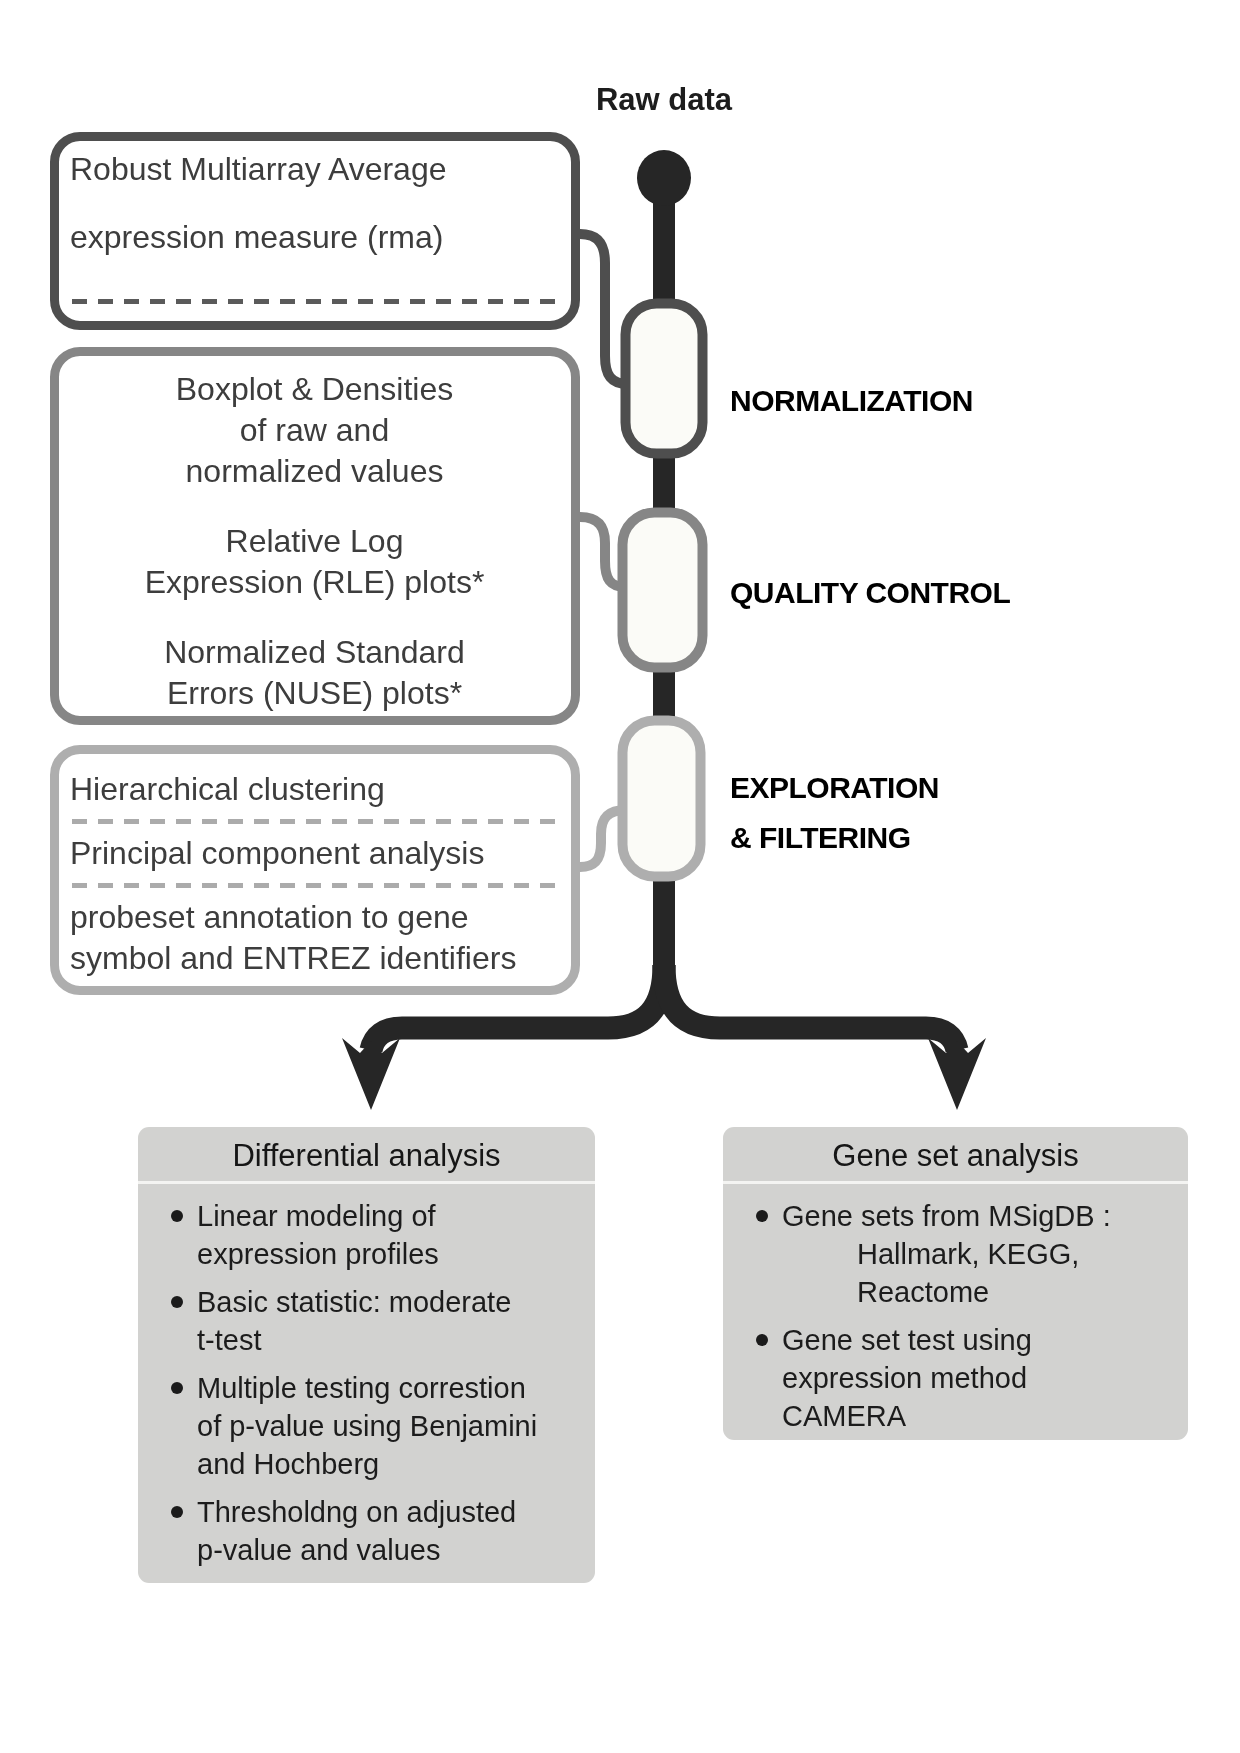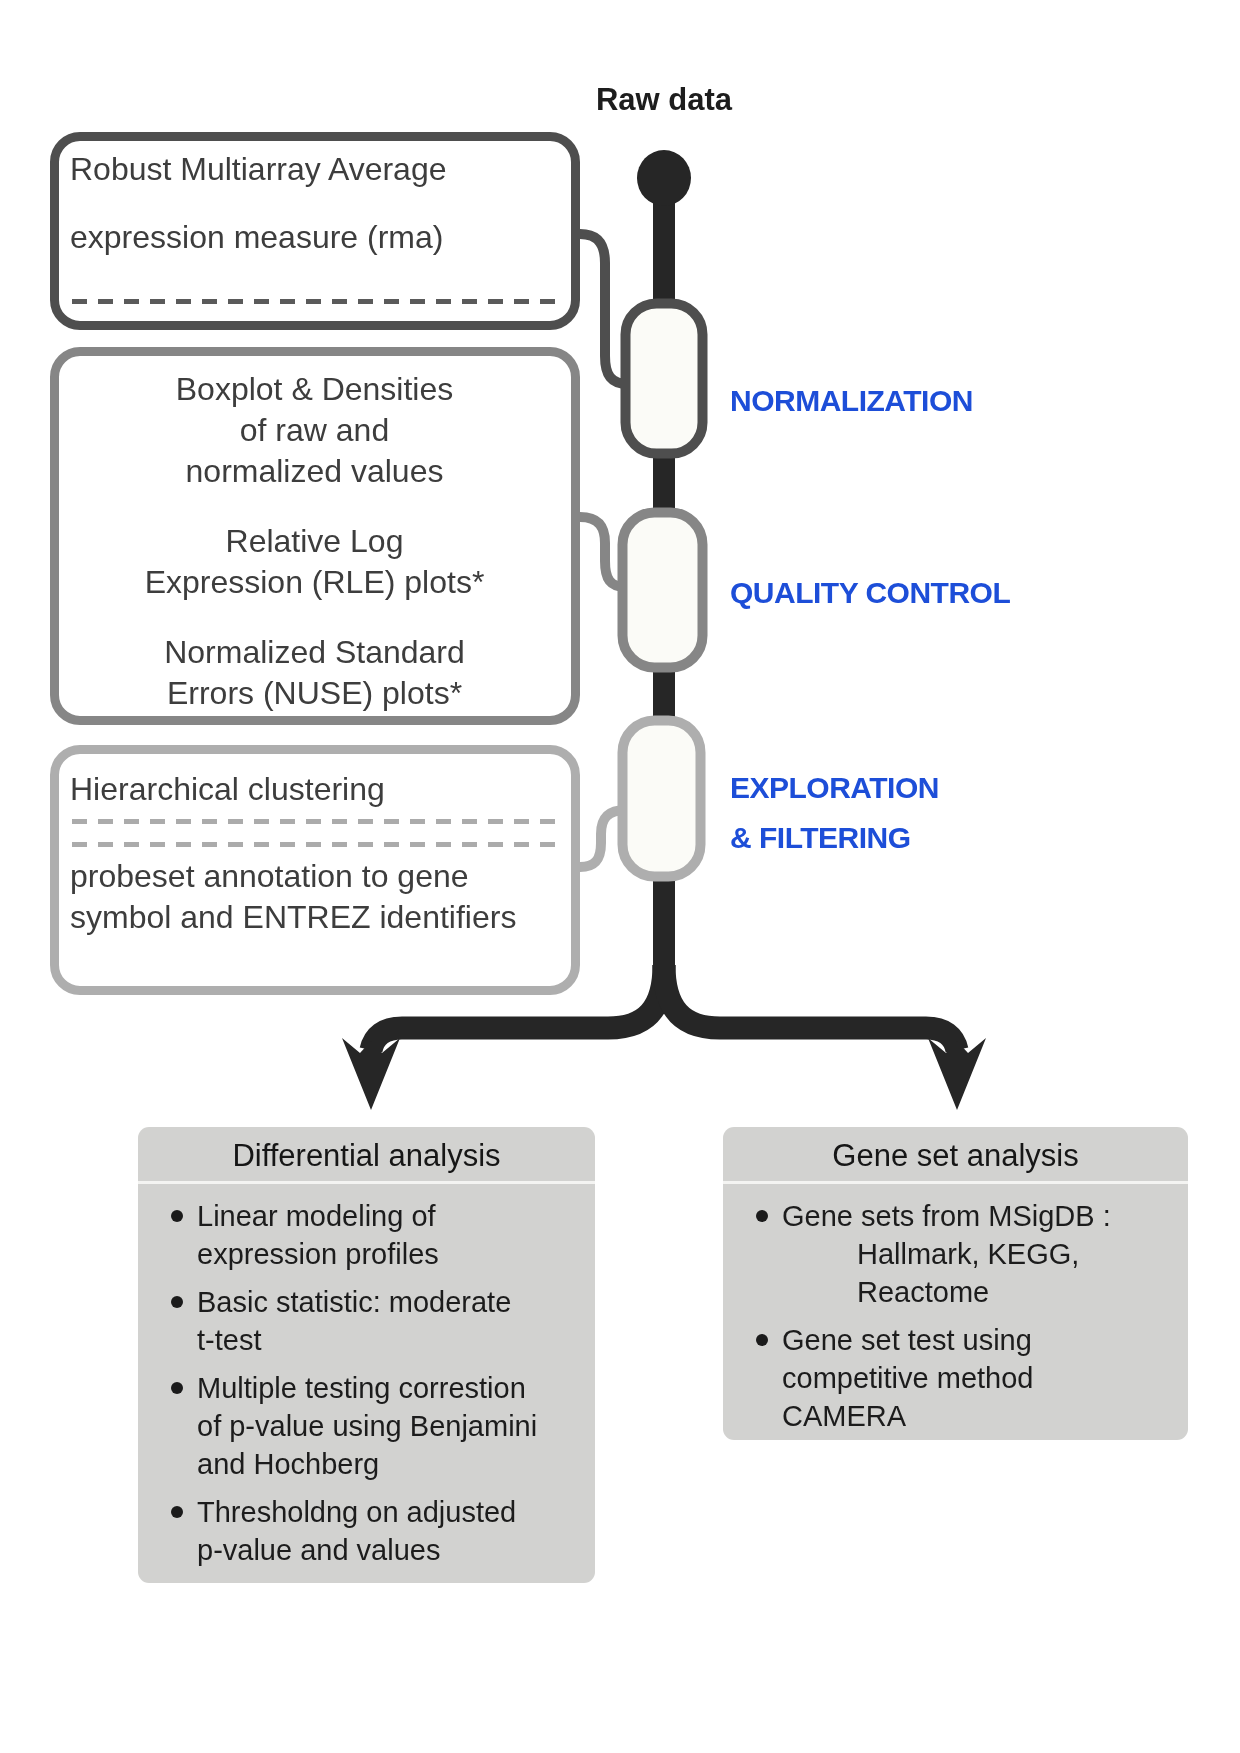--- a/index.html
+++ b/index.html
@@ -20,21 +20,21 @@
   .wbox .sec{white-space:nowrap;}
   .dash{height:5px;flex:0 0 5px;}
   .dash1{background:repeating-linear-gradient(90deg,#5a5a5a 0 15px,transparent 15px 26px);margin:14px 2px 12px 2px;}
   .dash2{background:repeating-linear-gradient(90deg,#8b8b8b 0 15px,transparent 15px 26px);margin:12px 2px 12px 2px;}
   .dash3{background:repeating-linear-gradient(90deg,#ababab 0 15px,transparent 15px 26px);margin:9px 2px 9px 2px;}
   #box-normalization{top:132px;height:198px;border:9px solid #4e4e4e;gap:27px;}
   #box-quality{top:347px;height:378px;border:9px solid #868686;padding-top:13px;align-items:center;}
   #box-exploration{top:745px;height:250px;border:9px solid #aeaeae;padding-top:15px;}
 
   
-  .stagelabel{position:absolute;left:730px;font-size:30px;font-weight:bold;color:#1d4ed8;
+  .stagelabel{position:absolute;left:730px;font-size:30px;font-weight:bold;color:#000000;
               letter-spacing:-0.5px;line-height:50px;white-space:nowrap;}
   #lbl-normalization{top:376px;}
   #lbl-quality{top:568px;}
   #lbl-exploration{top:763px;}
 
   
   .bbox{position:absolute;background:#d2d2d0;border-radius:11px;color:#1c1c1c;box-sizing:border-box;}
   #diffbox{left:138px;top:1127px;width:457px;height:456px;}
   #gsbox{left:723px;top:1127px;width:465px;height:313px;}
   .bbox-title{font-size:31px;text-align:center;padding:11px 0 7px;border-bottom:3px solid #f4f4f2;
@@ -88,20 +88,21 @@
     <div class="sec">Relative Log</div>
     <div class="sec">Expression (RLE) plots*</div>
     <div class="dash dash2"></div>
     <div class="sec">Normalized Standard</div>
     <div class="sec">Errors (NUSE) plots*</div>
   </div>
 
   <div class="wbox" id="box-exploration">
     <div class="sec">Hierarchical clustering</div>
     <div class="dash dash3"></div>
+    <div class="sec">Principal component analysis</div>
     <div class="dash dash3"></div>
     <div class="sec">probeset annotation to gene</div>
     <div class="sec">symbol and ENTREZ identifiers</div>
   </div>
 
   <div class="stagelabel" id="lbl-normalization">NORMALIZATION</div>
   <div class="stagelabel" id="lbl-quality">QUALITY CONTROL</div>
   <div class="stagelabel" id="lbl-exploration">
     <div>EXPLORATION</div>
     <div>&amp; FILTERING</div>
@@ -133,19 +134,19 @@
   <div class="bbox" id="gsbox">
     <div class="bbox-title">Gene set analysis</div>
     <div class="bbox-body">
       <div class="bitem">
         <div class="bline">Gene sets from MSigDB :</div>
         <div class="bline indent">Hallmark, KEGG,</div>
         <div class="bline indent">Reactome</div>
       </div>
       <div class="bitem">
         <div class="bline">Gene set test using</div>
-        <div class="bline">competitive method</div>
+        <div class="bline">expression method</div>
         <div class="bline">CAMERA</div>
       </div>
     </div>
   </div>
 
 </div>
 
 </body></html>

